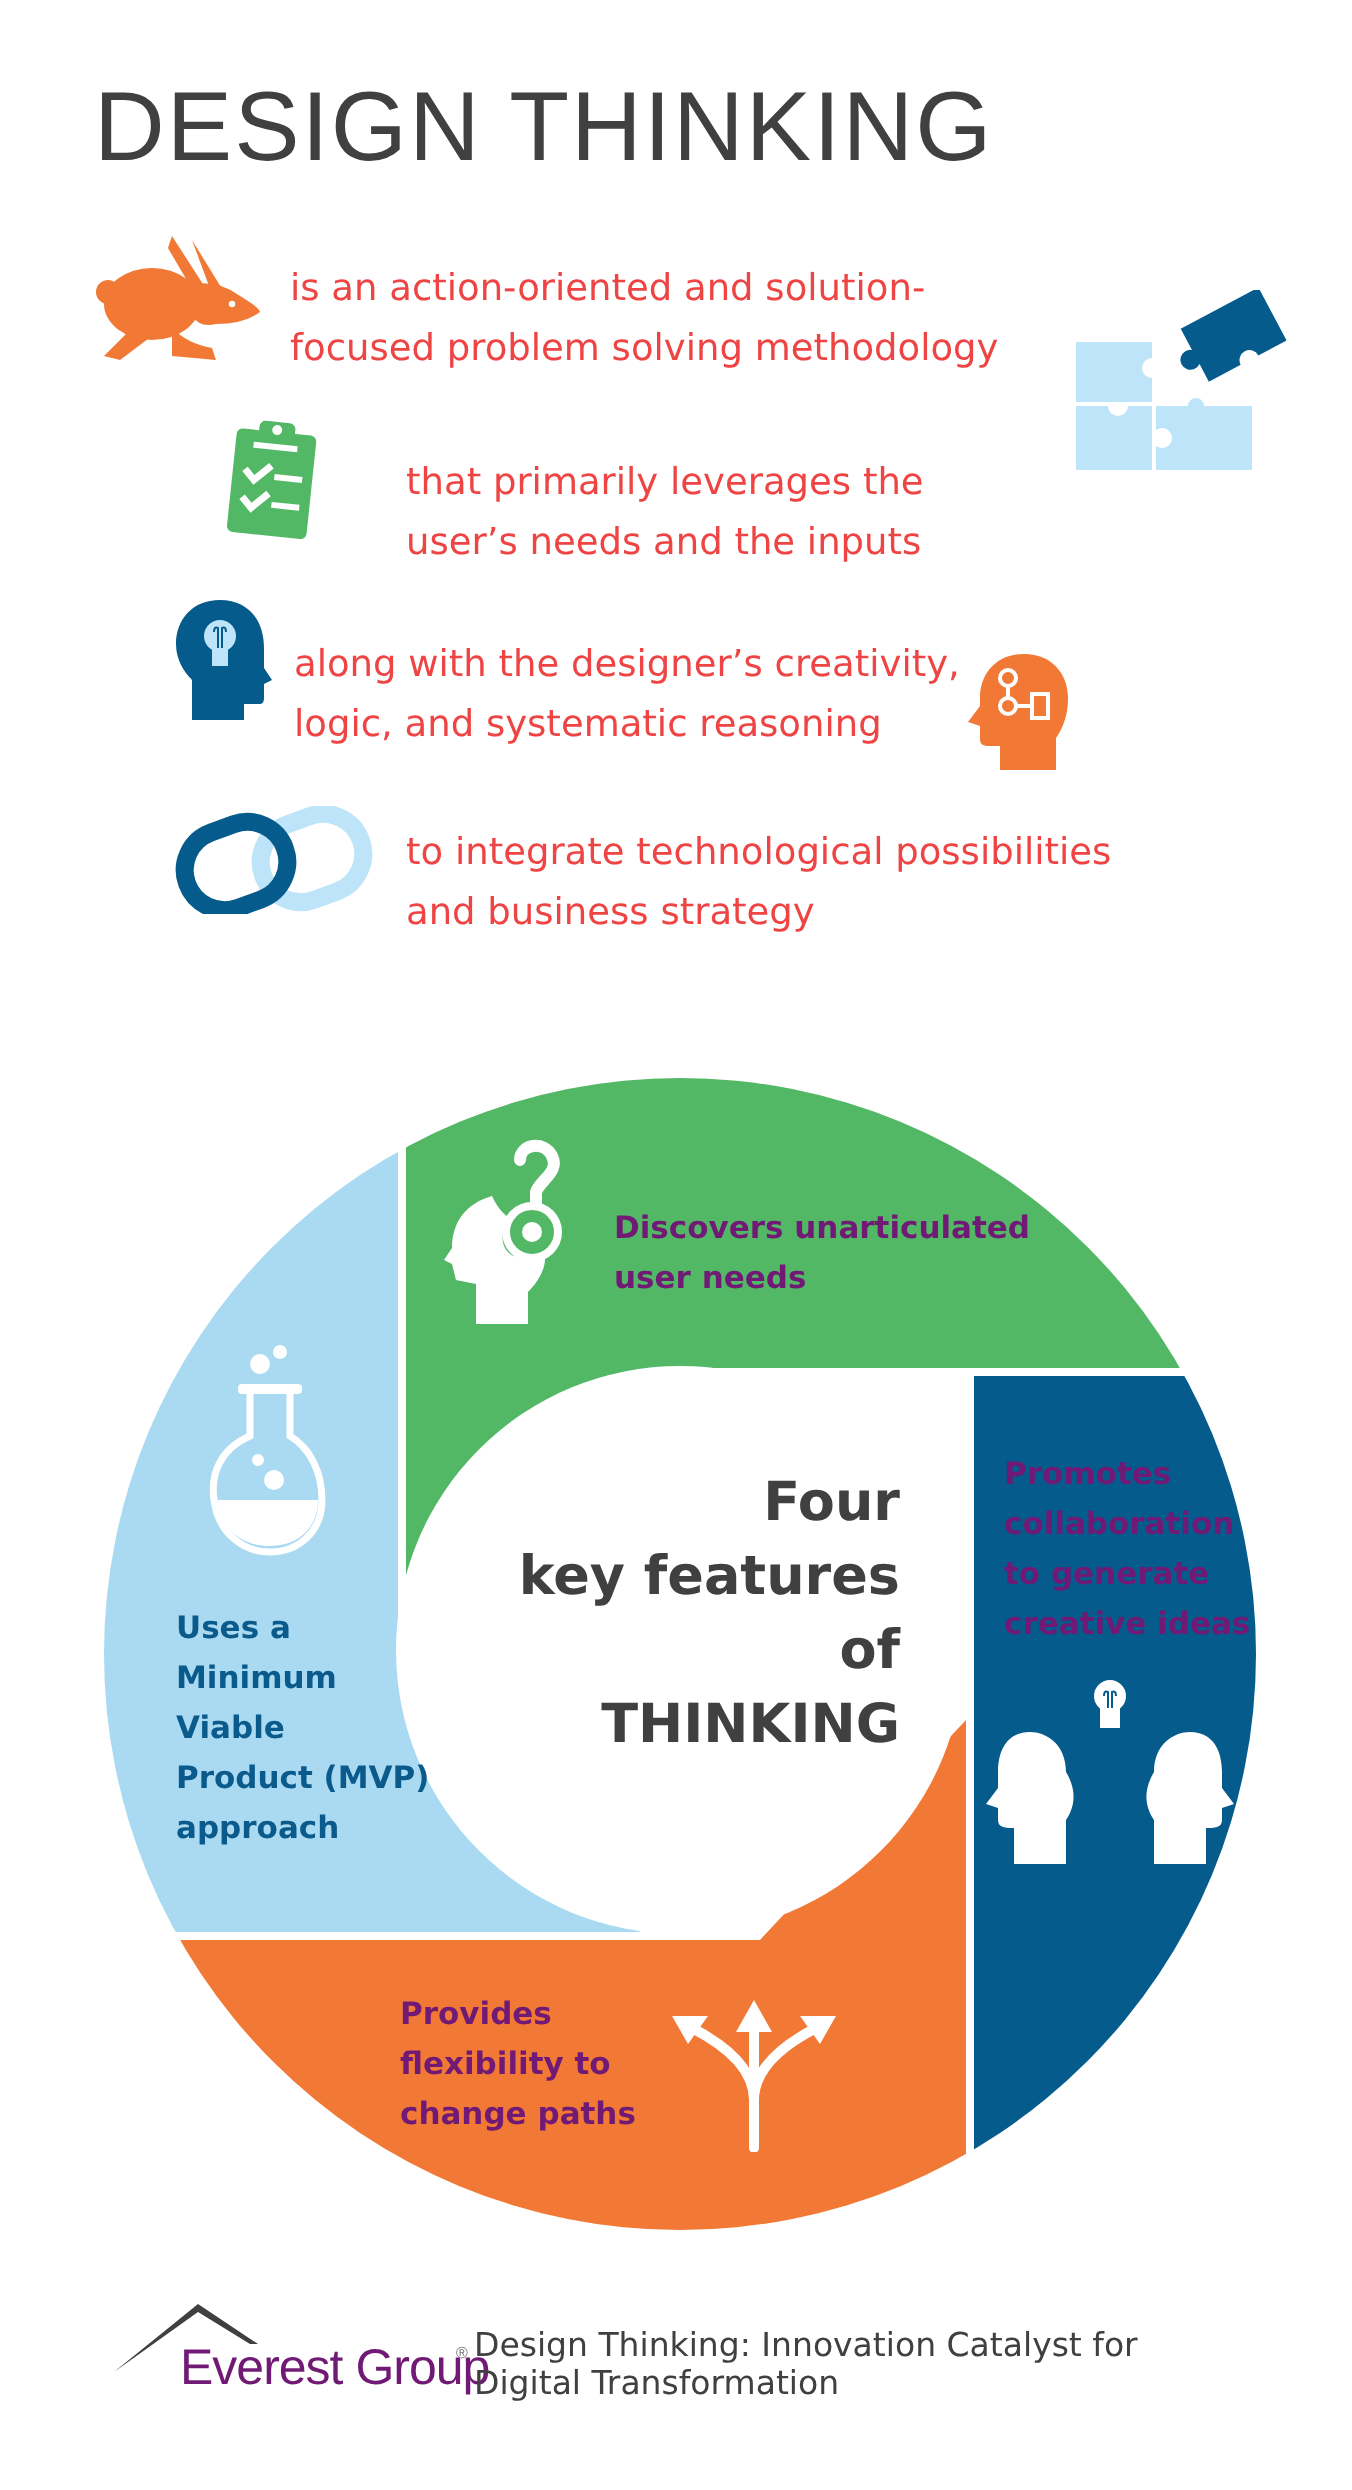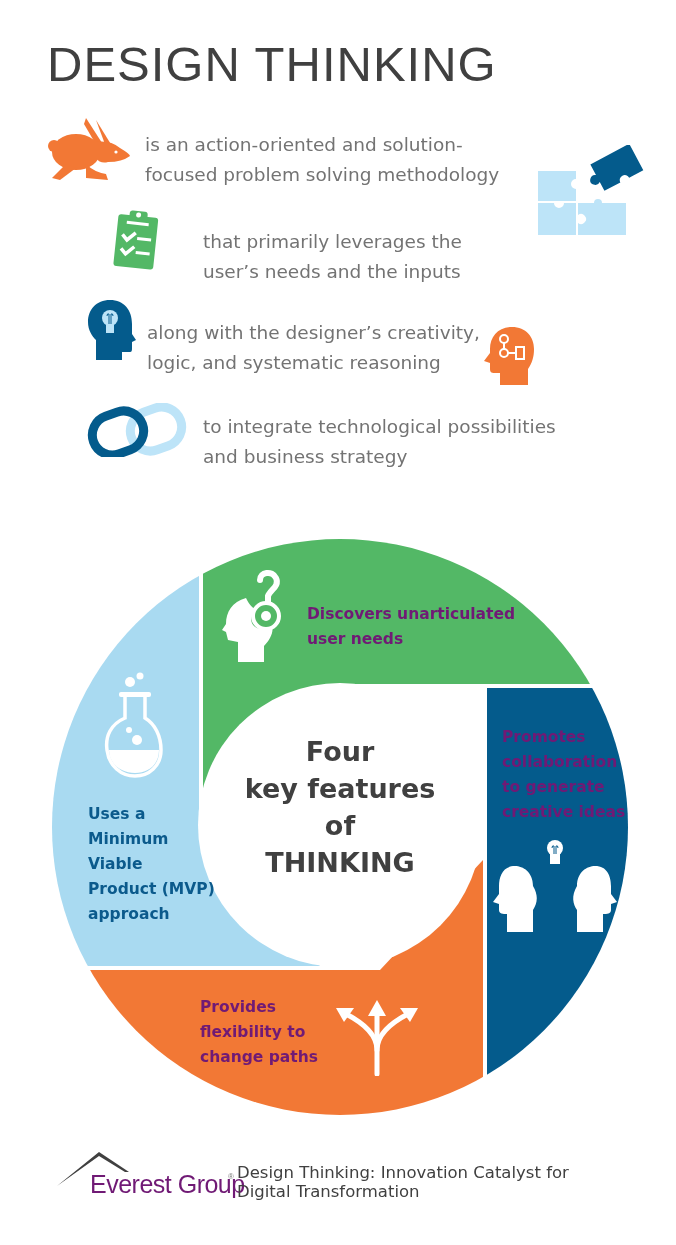--- a/index.html
+++ b/index.html
@@ -2,25 +2,25 @@
 <html><head>
   <meta charset="utf-8">
   <style>
     html, body { margin: 0; padding: 0; background: #ffffff; }
     body { width: 676px; height: 1245px; position: relative; overflow: hidden;
            font-family: "Liberation Sans", "DejaVu Sans", sans-serif; }
     .title { position: absolute; left: 47px; top: 40px; margin: 0;
              font-family: "Liberation Sans", sans-serif; font-weight: 400;
              font-size: 49px; letter-spacing: 1px; color: #404040; line-height: 1; }
     .line-text { position: absolute; font-family: "DejaVu Sans", sans-serif; font-size: 18.5px;
-                 color: #737373; line-height: 30px; }
+                 color: #ef4444; line-height: 30px; }
     .icon { position: absolute; }
     .seg-text { position: absolute; font-family: "DejaVu Sans", sans-serif; font-weight: 700;
                 font-size: 15.5px; line-height: 25px; color: #701a75; }
-    .center-text { position: absolute; left: 230px; top: 733px; width: 220px; text-align: center;
+    .center-text { position: absolute; left: 230px; top: 733px; width: 220px; text-align: right;
                    font-family: "DejaVu Sans", sans-serif; font-weight: 700; font-size: 27px;
                    line-height: 37px; color: #404040; }
     .center-text span { display: block; }
     .footer-logo { position: absolute; left: 55px; top: 1148px; }
     .footer-brand { position: absolute; left: 90px; top: 1170px; font-family: "Liberation Sans", sans-serif;
                     font-size: 25px; color: #701a75; letter-spacing: -0.5px; }
     .footer-reg { position: absolute; left: 228px; top: 1172px; font-size: 8px; color: #777; }
     .footer-caption { position: absolute; left: 237px; top: 1163px; font-family: "DejaVu Sans", sans-serif;
                       font-size: 16.5px; line-height: 19px; color: #404040; }
   </style>

